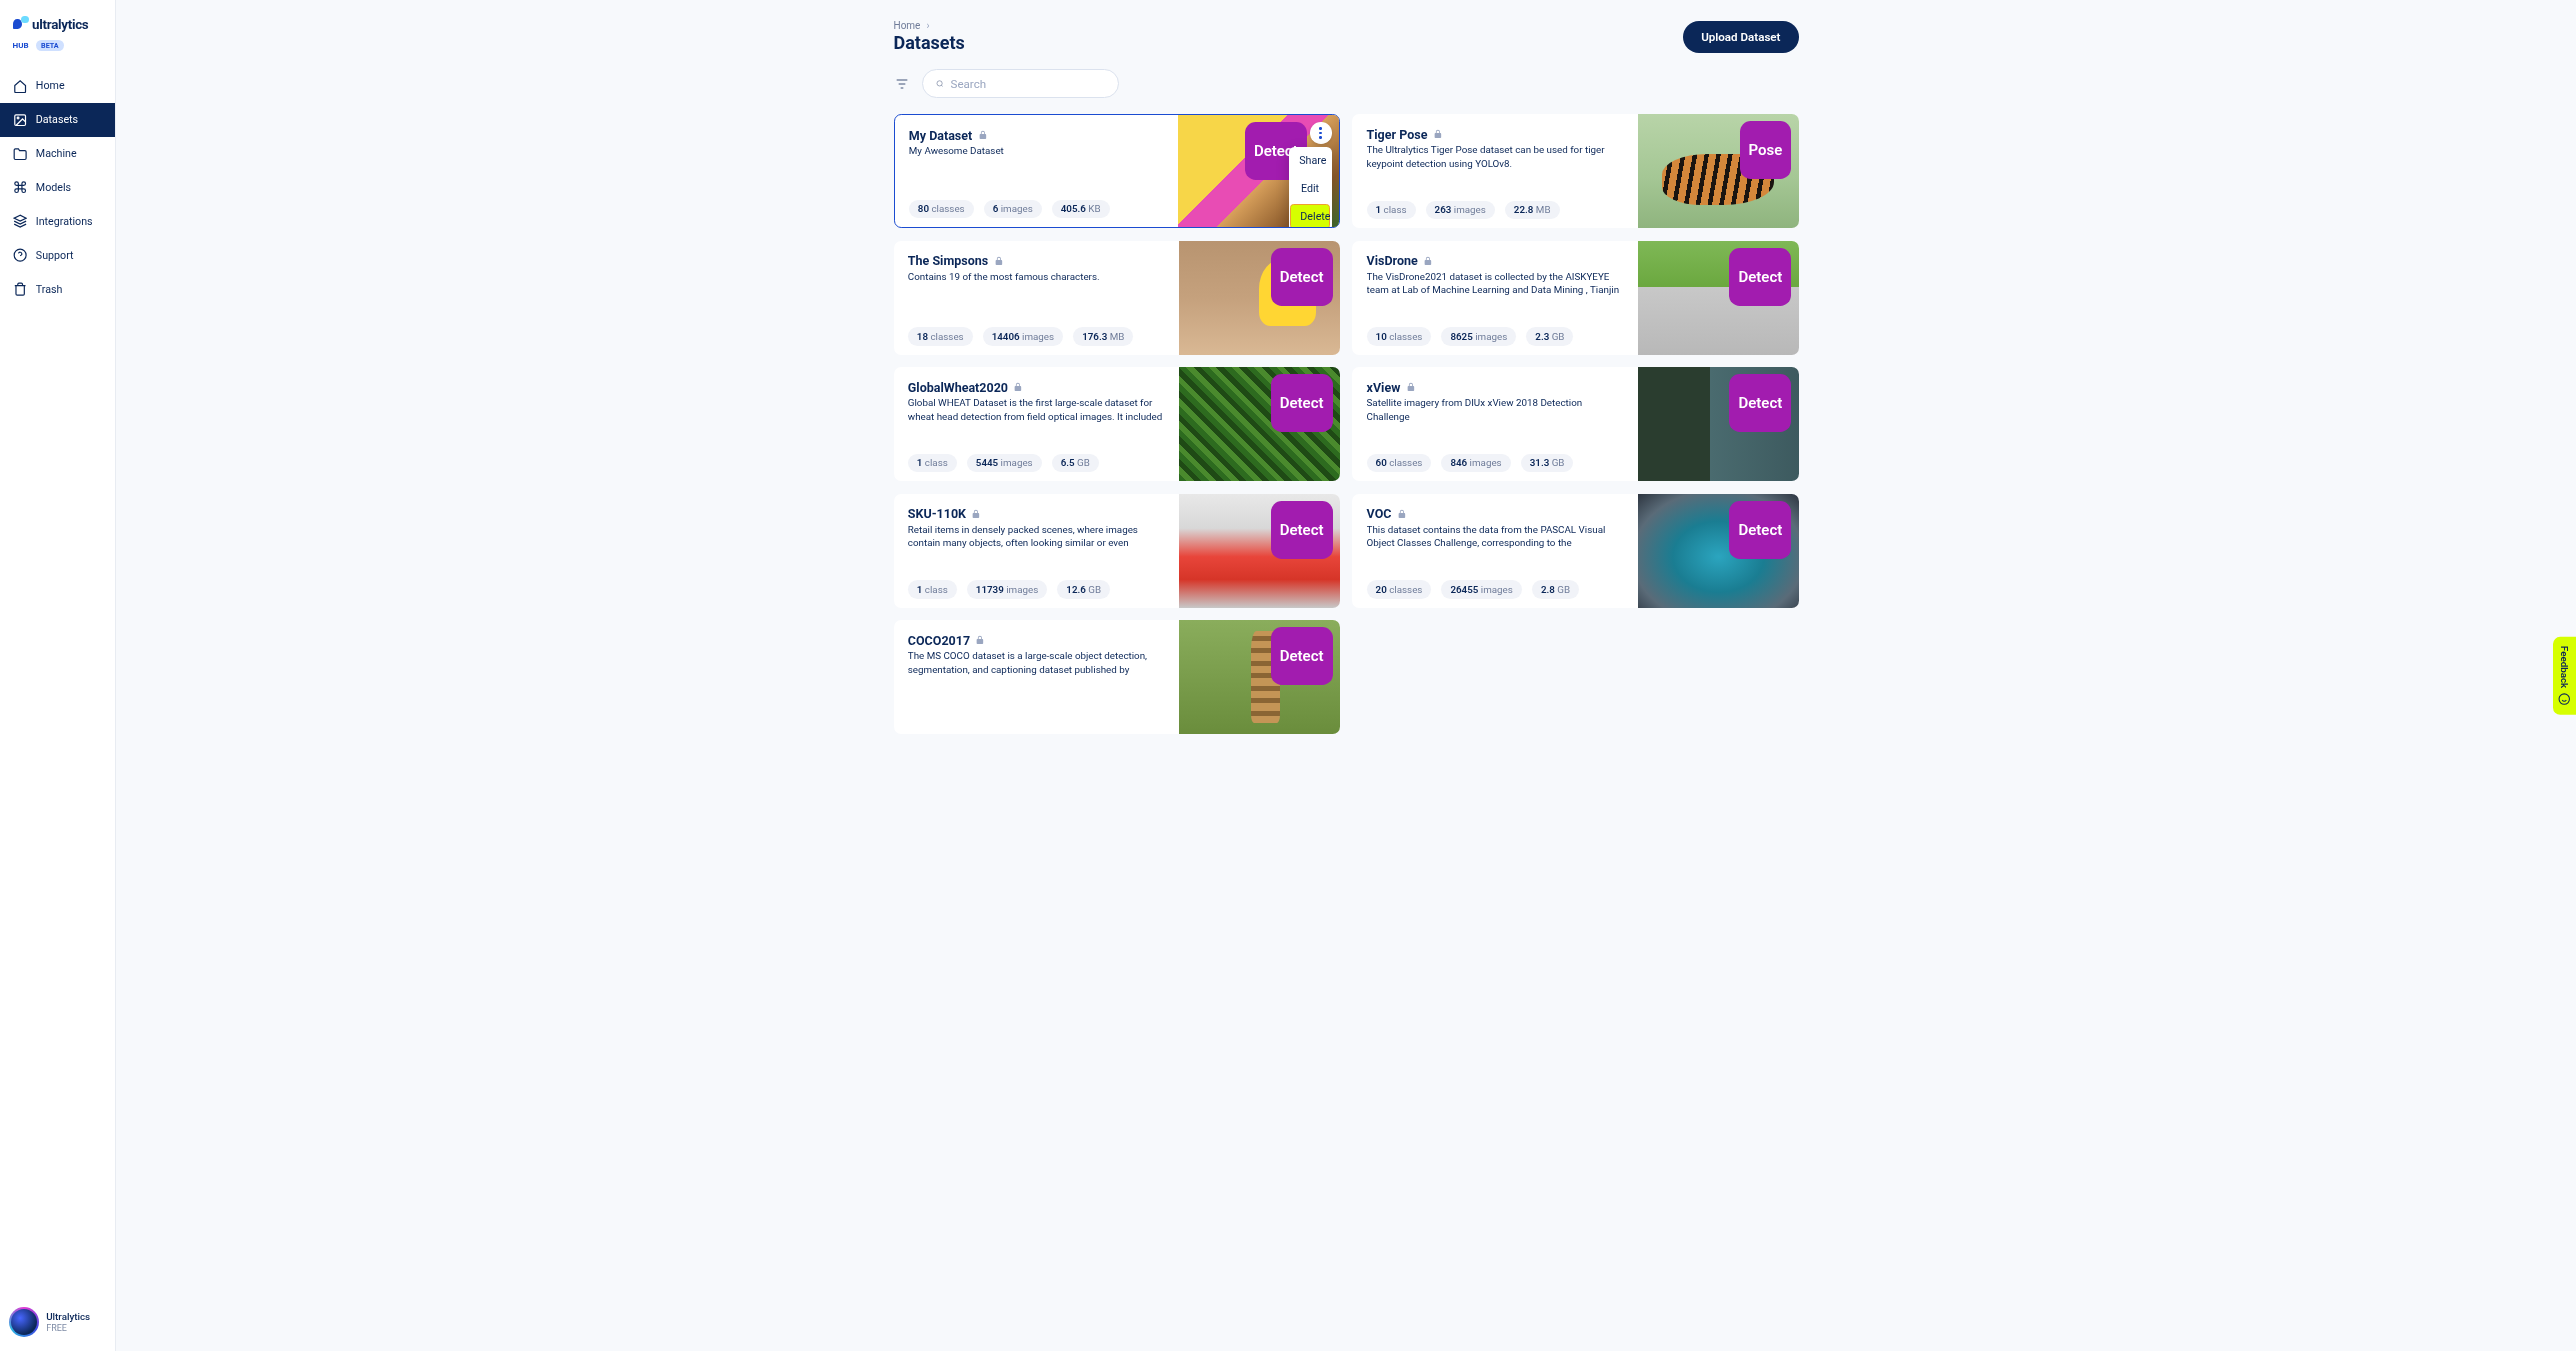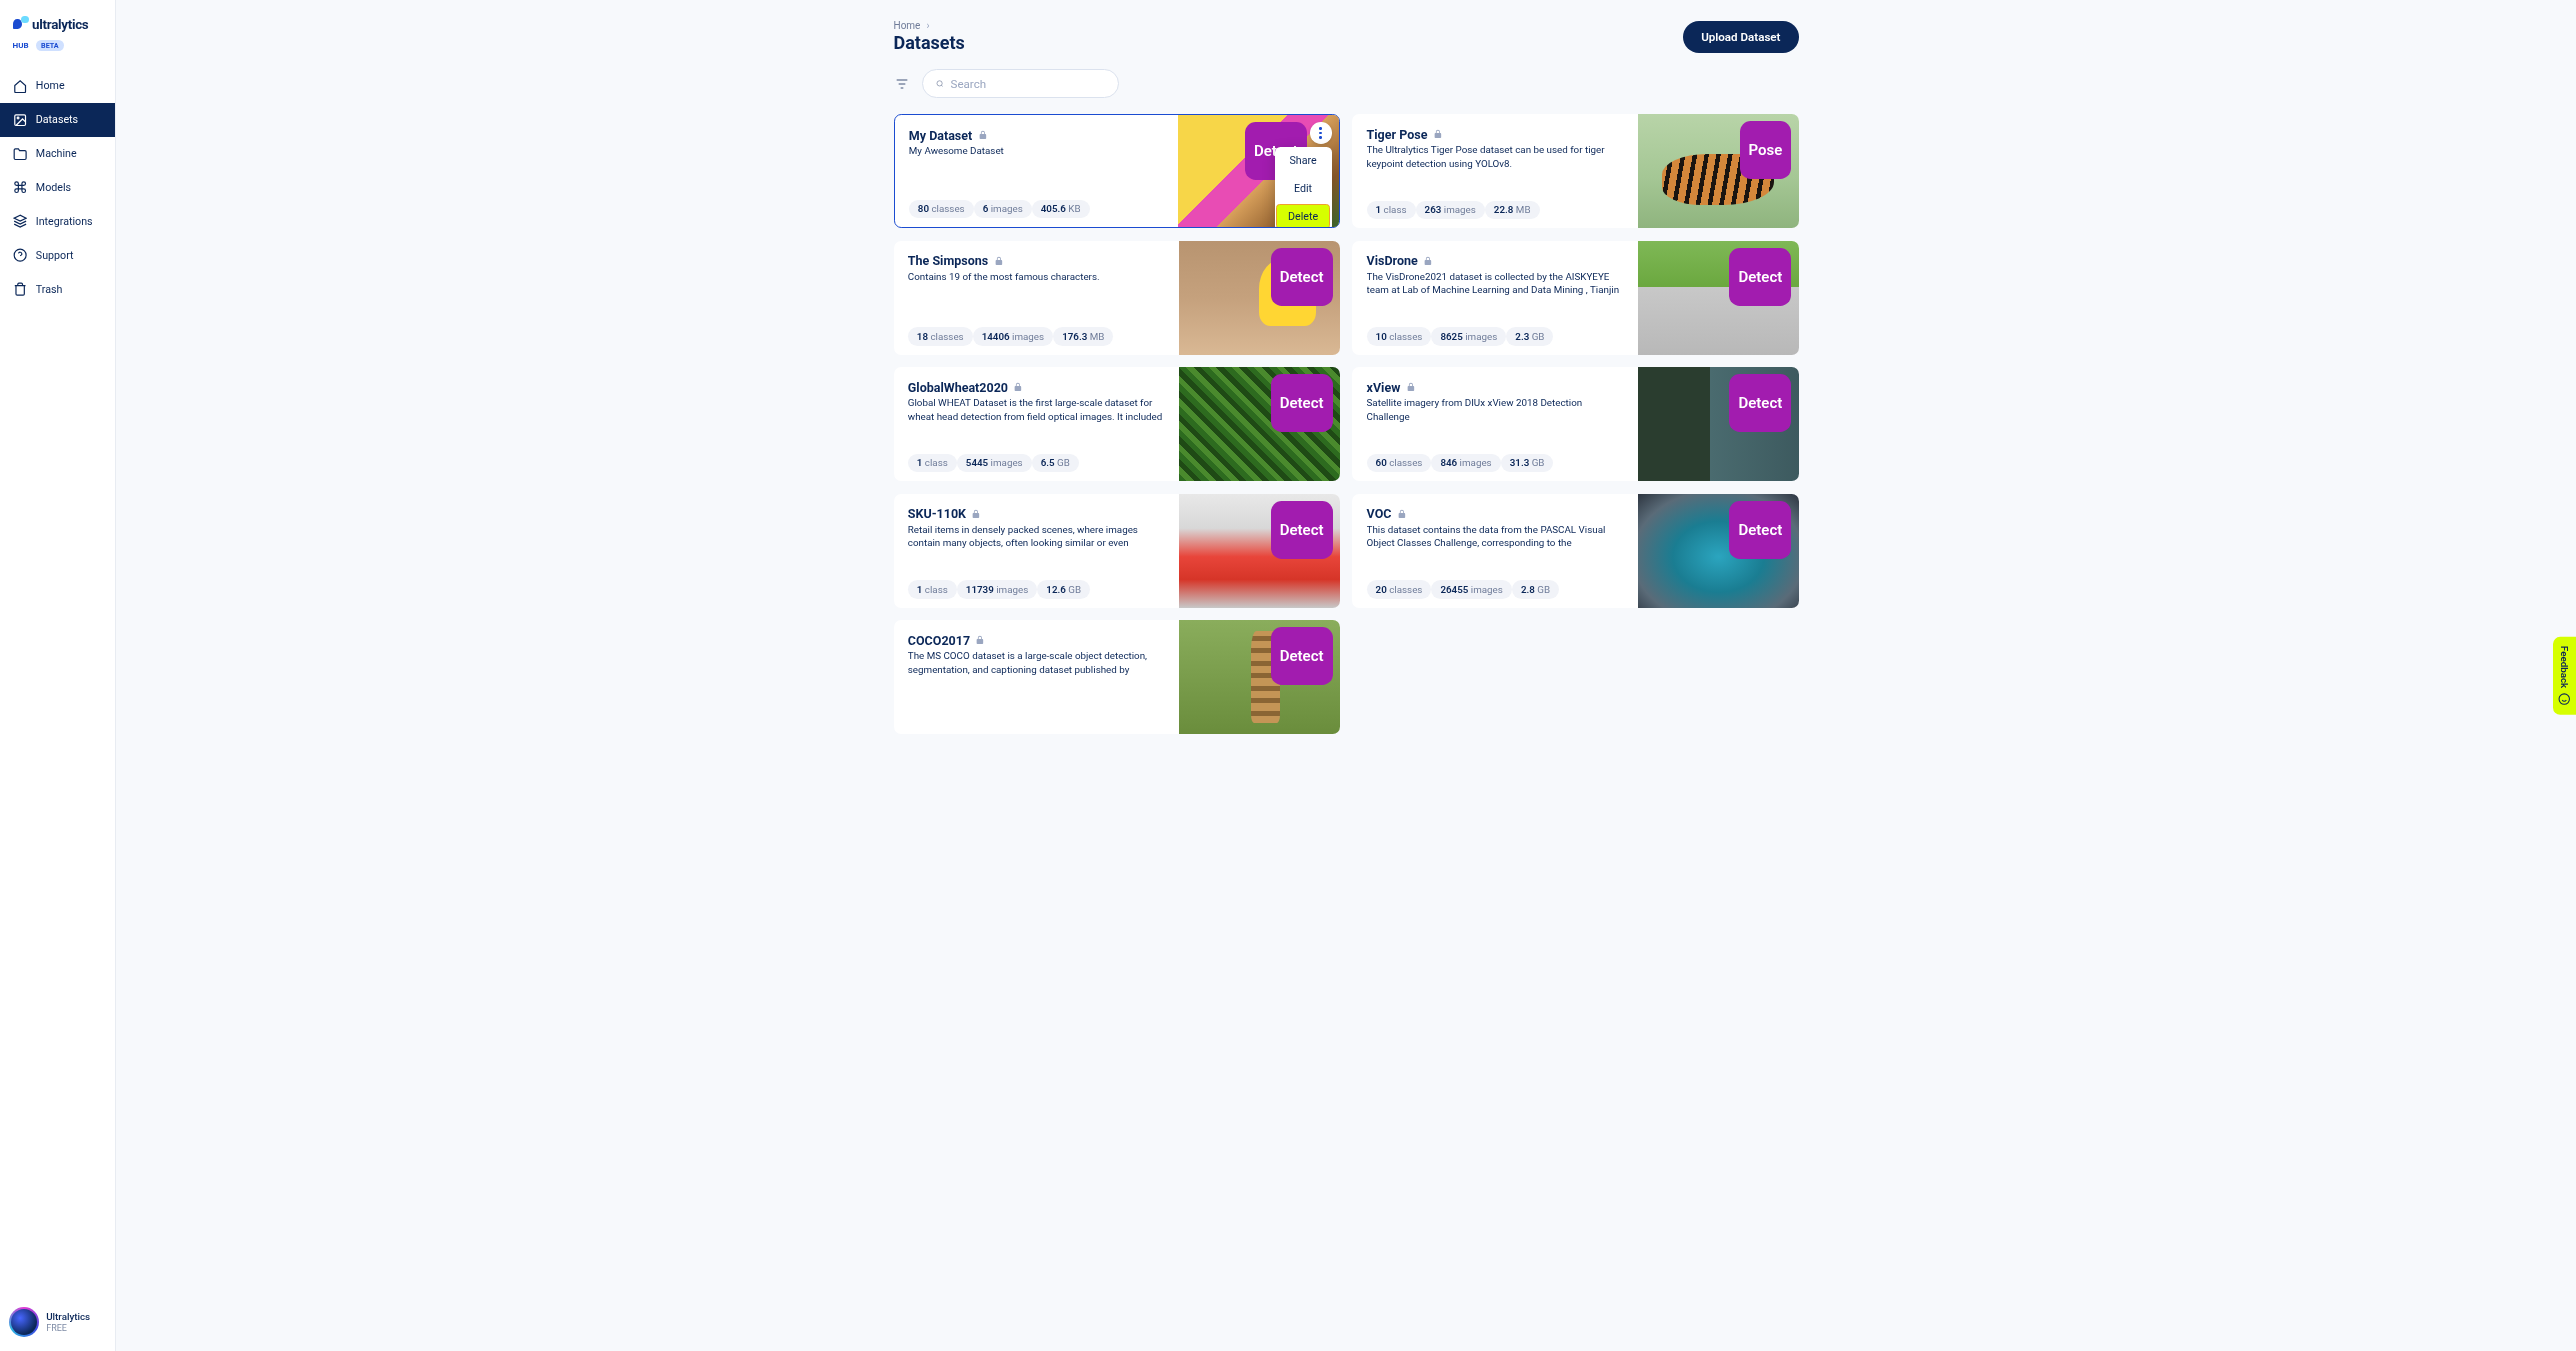--- a/index.html
+++ b/index.html
@@ -40,32 +40,32 @@
 
 
 .grid { display:grid; grid-template-columns: 1fr 1fr; gap: 12.5px; }
 .card { background:#fff; border-radius: 7.2px; display:flex; overflow:visible; min-height: 114px; position: relative; }
 .card.selected { border: 1.8px solid #1b4cd1; }
 .card-body { flex:1; padding: 12.5px 14.3px 9px; display:flex; flex-direction:column; }
 .card-head { display:flex; align-items:center; gap:5.4px; margin-bottom: 1.8px; }
 .card-title { font-size: 12.5px; font-weight:700; color:#0b2758; }
 .lock-icon { color:#9aa6c0; width:9.8px; height:9.8px; }
 .card-desc { font-size: 9.8px; color:#0b2758; line-height:1.35; max-height: 27px; overflow:hidden; }
-.card-stats { margin-top:auto; display:flex; gap:0; flex-wrap:wrap; }
+.card-stats { margin-top:auto; display:flex; gap:10px; flex-wrap:wrap; }
 .pill { background:#f1f3f8; border-radius: 12.5px; padding: 3.6px 9px; font-size: 9.8px; color:#6f7c99; }
 .pill strong { color:#0b2758; font-weight:600; }
 
 .card-img { width: 161px; position:relative; border-radius: 0 7.2px 7.2px 0; overflow:hidden; flex-shrink:0; }
 .card.selected .card-img { border-radius: 0 5.4px 5.4px 0; }
 .img-fill { width:100%; height:100%; }
 .badge { position:absolute; top: 7.2px; right: 7.2px; background:#a21caf; color:#fff; font-size: 15px; font-weight:600; padding: 20px 9px; border-radius: 10.7px; }
 .kebab { position:absolute; top:7.2px; right:7.2px; width:21.5px; height:21.5px; border-radius:50%; background:#fff; display:flex; flex-direction:column; align-items:center; justify-content:center; gap:1.8px; cursor:pointer; box-shadow:0 0.9px 3.6px rgba(0,0,0,.15); }
 .kebab span { width:2.7px; height:2.7px; border-radius:50%; background:#1b4cd1; }
 
-.dropdown { position:absolute; top: 32px; right: 7.2px; background:#fff; border-radius: 5.4px; box-shadow: 0 3.6px 12.5px rgba(0,0,0,.18); overflow:hidden; width: 57px; z-index:5; }
+.dropdown { position:absolute; top: 32px; right: 7.2px; background:#fff; border-radius: 5.4px; box-shadow: 0 3.6px 12.5px rgba(0,0,0,.18); overflow:hidden; width: 43px; z-index:5; }
 .dropdown-item { padding: 7.2px 10.7px; font-size: 10.7px; color:#0b2758; text-align:center; cursor:pointer; }
 .dropdown-item.hl { background:#d6ff00; border:1.8px solid #f0a030; border-radius:3.6px; margin:1.8px; padding:5.4px 9px; }
 
 
 .feedback-tab { position:fixed; right:0; top:50%; transform: translateY(-50%); background:#d6ff00; color:#0b2758; padding: 9px 5.4px; border-radius: 7.2px 0 0 7.2px; font-size:9.8px; font-weight:600; writing-mode: vertical-rl; transform-origin:center; display:flex; align-items:center; gap:5.4px; cursor:pointer; }
 .feedback-tab svg { width:12.5px; height:12.5px; }
 
 
 .img-food { background: linear-gradient(135deg,#f7d648 0%, #f7d648 40%, #e84cb4 40%, #e84cb4 55%, #d9a15c 55%, #8b5a2b 80%, #3d6b2d 100%); }
 .img-tiger { background: linear-gradient(to bottom, #b8d4a8 0%, #a5c795 55%, #8fb47e 100%); position:relative; }

